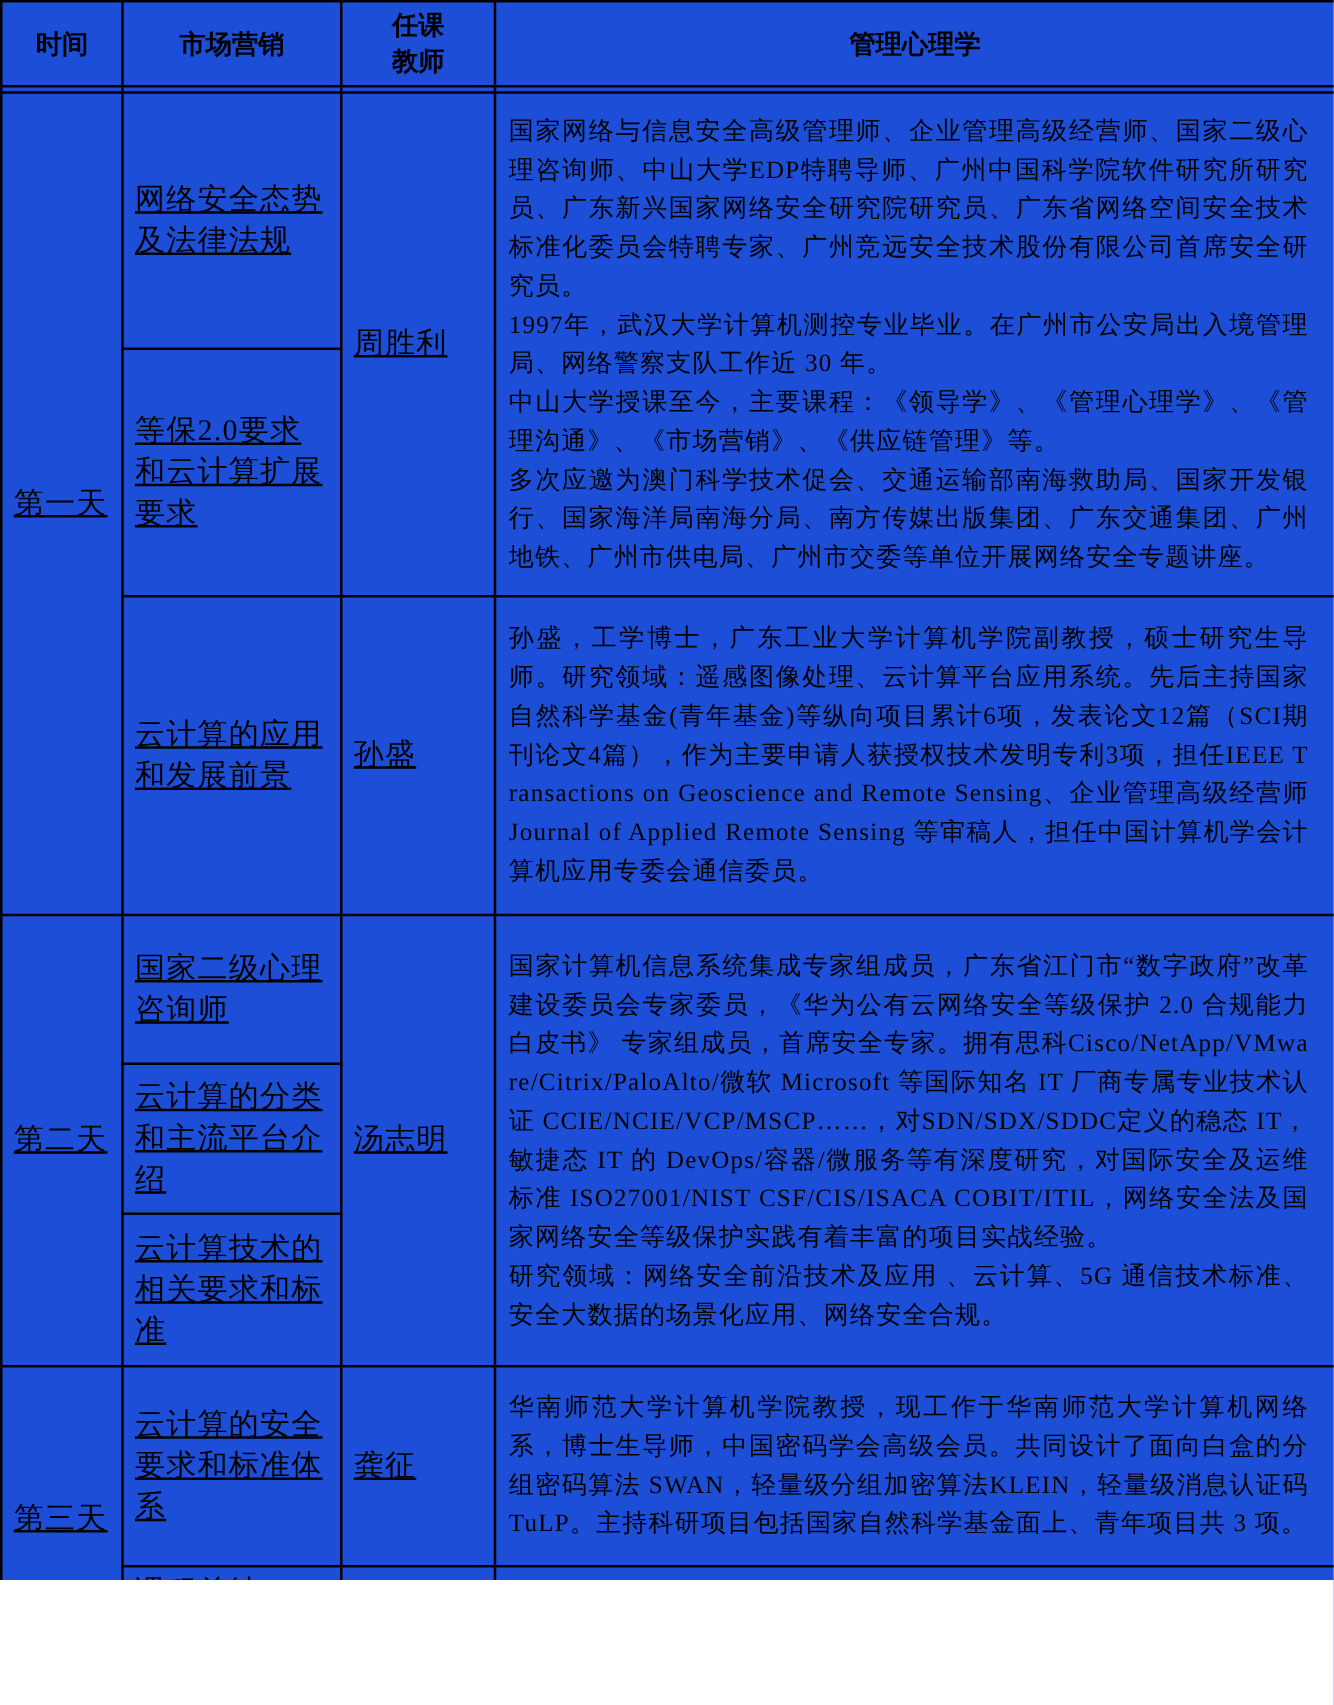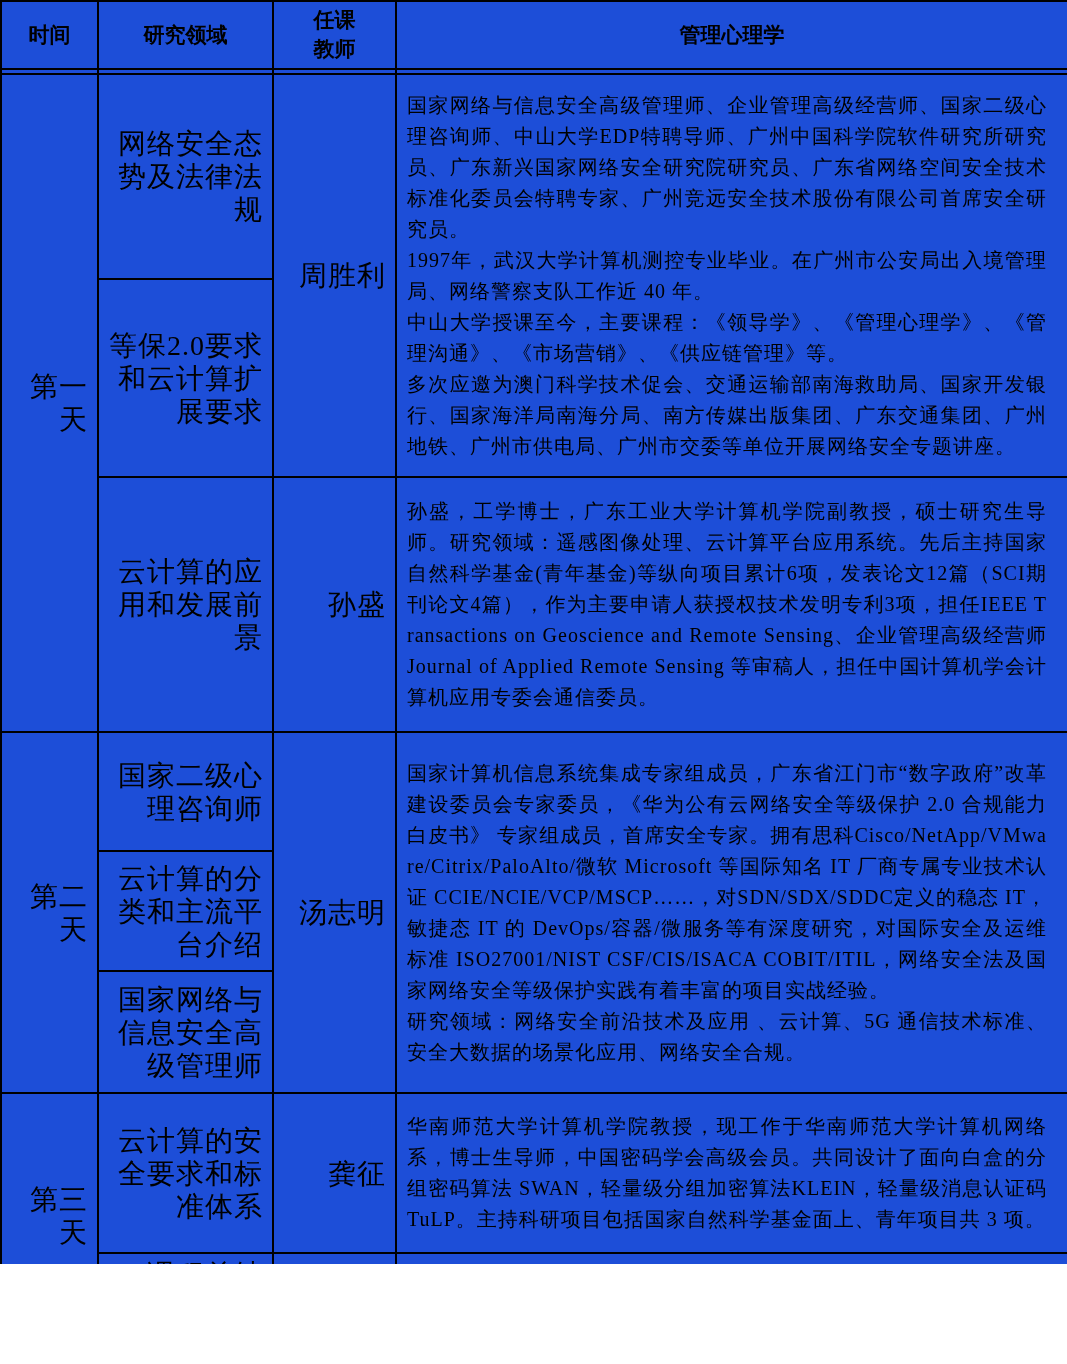--- a/index.html
+++ b/index.html
@@ -45,26 +45,27 @@
   tr.r2 { height: 198px; }
   tr.r3 { height: 255px; }
   tr.r4 { height: 119px; }
   tr.r5 { height: 120px; }
   tr.r6 { height: 122px; }
   tr.r7 { height: 160px; }
   tr.r8 { height: 42px; }
   tr.r9 { height: 43px; }
 
   td.c-time, td.c-course, td.c-teacher {
-    text-align: right;
-    font-size: 28px;
+    text-align: left;
+    font-size: 24px;
     line-height: 33px;
     letter-spacing: 1px;
     padding: 2px 9px;
     word-break: break-all;
+    text-decoration: underline;
   }
   td.c-bio {
     font-size: 20px;
     line-height: 31px;
     letter-spacing: 1px;
     padding: 4px 20px 4px 10px;
     text-align: justify;
     word-break: break-all;
     vertical-align: middle;
   }
@@ -78,42 +79,42 @@
     <colgroup>
       <col style="width:97px">
       <col style="width:175px">
       <col style="width:123px">
       <col style="width:672px">
     </colgroup>
 
     <tbody>
         <tr class="hdr">
       <th class="hcell">时间</th>
-      <th class="hcell">研究领域</th>
+      <th class="hcell">市场营销</th>
       <th class="hcell">
         <div>任课</div>
         <div>教师</div>
       </th>
       <th class="hcell">管理心理学</th>
     </tr>
 
     <tr class="gap">
       <td></td>
       <td></td>
       <td></td>
       <td></td>
     </tr>
 
     <tr class="r1">
       <td class="c-time" rowspan="3">第一天</td>
       <td class="c-course">网络安全态势及法律法规</td>
       <td class="c-teacher" rowspan="2">周胜利</td>
       <td class="c-bio" rowspan="2">
         <div class="para">国家网络与信息安全高级管理师、企业管理高级经营师、国家二级心理咨询师、中山大学EDP特聘导师、广州中国科学院软件研究所研究员、广东新兴国家网络安全研究院研究员、广东省网络空间安全技术标准化委员会特聘专家、广州竞远安全技术股份有限公司首席安全研究员。</div>
-        <div class="para">1997年，武汉大学计算机测控专业毕业。在广州市公安局出入境管理局、网络警察支队工作近 40 年。</div>
+        <div class="para">1997年，武汉大学计算机测控专业毕业。在广州市公安局出入境管理局、网络警察支队工作近 30 年。</div>
         <div class="para">中山大学授课至今，主要课程：《领导学》、《管理心理学》、《管理沟通》、《市场营销》、《供应链管理》等。</div>
         <div class="para">多次应邀为澳门科学技术促会、交通运输部南海救助局、国家开发银行、国家海洋局南海分局、南方传媒出版集团、广东交通集团、广州地铁、广州市供电局、广州市交委等单位开展网络安全专题讲座。</div>
       </td>
     </tr>
 
     <tr class="r2">
       <td class="c-course">等保2.0要求和云计算扩展要求</td>
     </tr>
 
     <tr class="r3">
@@ -132,21 +133,21 @@
         <div class="para">国家计算机信息系统集成专家组成员，广东省江门市“数字政府”改革建设委员会专家委员，《华为公有云网络安全等级保护 2.0 合规能力白皮书》 专家组成员，首席安全专家。拥有思科Cisco/NetApp/VMware/Citrix/PaloAlto/微软 Microsoft 等国际知名 IT 厂商专属专业技术认证 CCIE/NCIE/VCP/MSCP……，对SDN/SDX/SDDC定义的稳态 IT，敏捷态 IT 的 DevOps/容器/微服务等有深度研究，对国际安全及运维标准 ISO27001/NIST CSF/CIS/ISACA COBIT/ITIL，网络安全法及国家网络安全等级保护实践有着丰富的项目实战经验。</div>
         <div class="para">研究领域：网络安全前沿技术及应用 、云计算、5G 通信技术标准、安全大数据的场景化应用、网络安全合规。</div>
       </td>
     </tr>
 
     <tr class="r5">
       <td class="c-course">云计算的分类和主流平台介绍</td>
     </tr>
 
     <tr class="r6">
-      <td class="c-course">国家网络与信息安全高级管理师</td>
+      <td class="c-course">云计算技术的相关要求和标准</td>
     </tr>
 
     <tr class="r7">
       <td class="c-time" rowspan="3">第三天</td>
       <td class="c-course">云计算的安全要求和标准体系</td>
       <td class="c-teacher">龚征</td>
       <td class="c-bio">
         <div class="para">华南师范大学计算机学院教授，现工作于华南师范大学计算机网络系，博士生导师，中国密码学会高级会员。共同设计了面向白盒的分组密码算法 SWAN，轻量级分组加密算法KLEIN，轻量级消息认证码 TuLP。主持科研项目包括国家自然科学基金面上、青年项目共 3 项。</div>
       </td>
     </tr>

